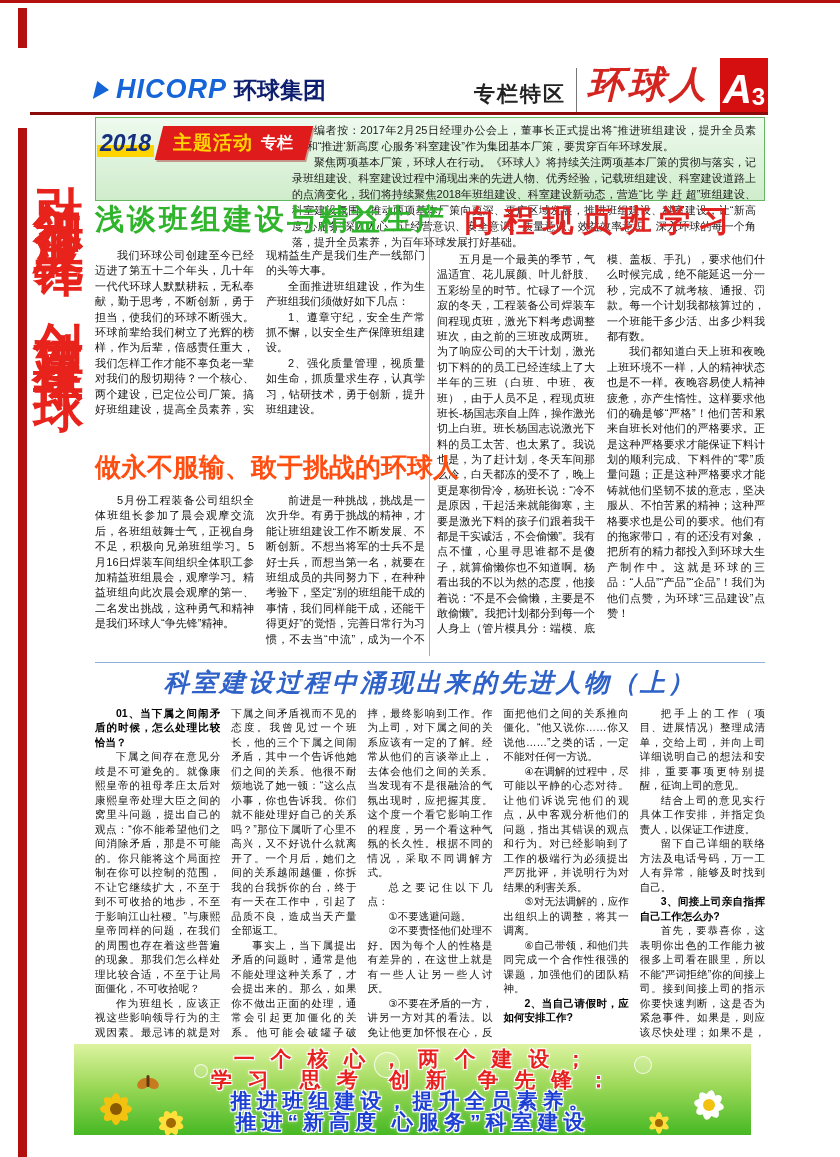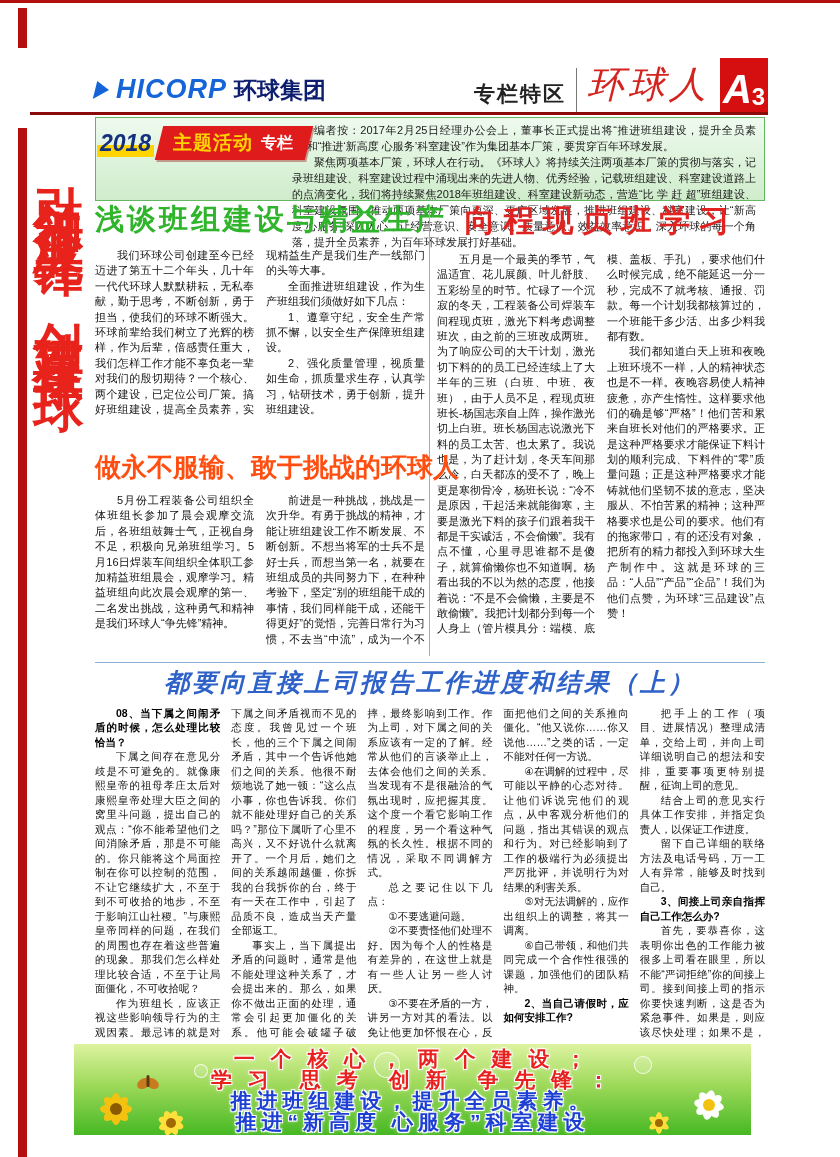--- a/index.html
+++ b/index.html
@@ -19,21 +19,21 @@
   
   .header { position:absolute; left:95px; top:56px; width:673px; height:56px; }
   .logo { position:absolute; left:0; bottom:6px; display:flex; align-items:baseline; gap:7px;text-align:center; }
   .logo-icon { width:0; height:0; border-left:14px solid #1565d8; border-top:9px solid transparent;
     border-bottom:9px solid transparent; transform:skewX(-14deg); align-self:center; }
   .logo-hicorp { font-size:27px; font-weight:bold; font-style:italic; color:#1565d8; letter-spacing:1px; }
   .logo-cn { font-size:23px; font-weight:bold; color:#0d1e6e; }
   .head-right { position:absolute; right:0; bottom:0; display:flex; align-items:flex-end; gap:10px; }
   .section-label { font-size:21px; font-weight:bold; color:#222; padding-bottom:4px; letter-spacing:2px; }
   .mast-div { width:1px; height:44px; background:#777; }
-  .masthead { font-family:"DejaVu Serif","Liberation Serif",serif; font-style:italic; font-weight:normal;
+  .masthead { font-family:"DejaVu Serif","Liberation Serif",serif; font-style:italic; font-weight:bold;
     font-size:37px; color:#d42420; letter-spacing:4px; padding-bottom:2px; }
   .page-badge { width:48px; height:54px; background:#d50f0f; color:#fff; display:flex;
     align-items:flex-end; justify-content:center; line-height:1; padding-bottom:3px; }
   .page-letter { font-size:40px; font-weight:bold; font-style:italic; }
   .page-num { font-size:24px; font-weight:bold; }
   .header-rule { position:absolute; left:30px; top:112px; width:738px; height:3px; background:#8b0b0b; }
 
   
   .editor-box { position:absolute; left:95px; top:117px; width:670px; height:84px;
     background:linear-gradient(180deg,#eefaee,#cfeccb); border:1px solid #63b763; }
@@ -158,23 +158,23 @@
     <div class="a-title">做永不服输、敢于挑战的环球人</div>
     <div class="a-body">
         <p class="p">5月份工程装备公司组织全体班组长参加了晨会观摩交流后，各班组鼓舞士气，正视自身不足，积极向兄弟班组学习。5月16日焊装车间组织全体职工参加精益班组晨会，观摩学习。精益班组向此次晨会观摩的第一、二名发出挑战，这种勇气和精神是我们环球人“争先锋”精神。</p>
         <p class="p">前进是一种挑战，挑战是一次升华。有勇于挑战的精神，才能让班组建设工作不断发展、不断创新。不想当将军的士兵不是好士兵，而想当第一名，就要在班组成员的共同努力下，在种种考验下，坚定“别的班组能干成的事情，我们同样能干成，还能干得更好”的觉悟，完善日常行为习惯，不去当“中流”，成为一个不断挑战、不断成长的班组，成为一个充满热血和永不退缩的班组。让我们学习焊装车间精益班组的这种精神，承诺挑战，用努力见证，做永不服输、敢于挑战的环球人。</p>
       </div>
   </div>
 
   <div class="h-div"></div>
 
   <div class="article" id="art4">
-    <div class="a-title">都要向直接上司报告工作进度和结果（上）</div>
-    <div class="a-body">
-        <p class="h">08、当下属之间闹矛盾的时候，怎么处理比较恰当？</p>
+    <div class="a-title">科室建设过程中涌现出来的先进人物（上）</div>
+    <div class="a-body">
+        <p class="h">01、当下属之间闹矛盾的时候，怎么处理比较恰当？</p>
         <p class="p">下属之间存在意见分歧是不可避免的。就像康熙皇帝的祖母孝庄太后对康熙皇帝处理大臣之间的窝里斗问题，提出自己的观点：“你不能希望他们之间消除矛盾，那是不可能的。你只能将这个局面控制在你可以控制的范围，不让它继续扩大，不至于到不可收拾的地步，不至于影响江山社稷。”与康熙皇帝同样的问题，在我们的周围也存在着这些普遍的现象。那我们怎么样处理比较合适，不至于让局面僵化，不可收拾呢？</p>
         <p class="p">作为班组长，应该正视这些影响领导行为的主观因素。最忌讳的就是对下属之间矛盾视而不见的态度。我曾见过一个班长，他的三个下属之间闹矛盾，其中一个告诉他她们之间的关系。他很不耐烦地说了她一顿：“这么点小事，你也告诉我。你们就不能处理好自己的关系吗？”那位下属听了心里不高兴，又不好说什么就离开了。一个月后，她们之间的关系越闹越僵，你拆我的台我拆你的台，终于有一天在工作中，引起了品质不良，造成当天产量全部返工。</p>
         <p class="p">事实上，当下属提出矛盾的问题时，通常是他不能处理这种关系了，才会提出来的。那么，如果你不做出正面的处理，通常会引起更加僵化的关系。他可能会破罐子破摔，最终影响到工作。作为上司，对下属之间的关系应该有一定的了解。经常从他们的言谈举止上，去体会他们之间的关系。当发现有不是很融洽的气氛出现时，应把握其度。这个度一个看它影响工作的程度，另一个看这种气氛的长久性。根据不同的情况，采取不同调解方式。</p>
         <p class="p">总之要记住以下几点：</p>
         <p class="p">①不要逃避问题。</p>
         <p class="p">②不要责怪他们处理不好。因为每个人的性格是有差异的，在这世上就是有一些人让另一些人讨厌。</p>
         <p class="p">③不要在矛盾的一方，讲另一方对其的看法。以免让他更加怀恨在心，反面把他们之间的关系推向僵化。“他又说你……你又说他……”之类的话，一定不能对任何一方说。</p>
         <p class="p">④在调解的过程中，尽可能以平静的心态对待。让他们诉说完他们的观点，从中客观分析他们的问题，指出其错误的观点和行为。对已经影响到了工作的极端行为必须提出严厉批评，并说明行为对结果的利害关系。</p>
         <p class="p">⑤对无法调解的，应作出组织上的调整，将其一调离。</p>
         <p class="p">⑥自己带领，和他们共同完成一个合作性很强的课题，加强他们的团队精神。</p>

